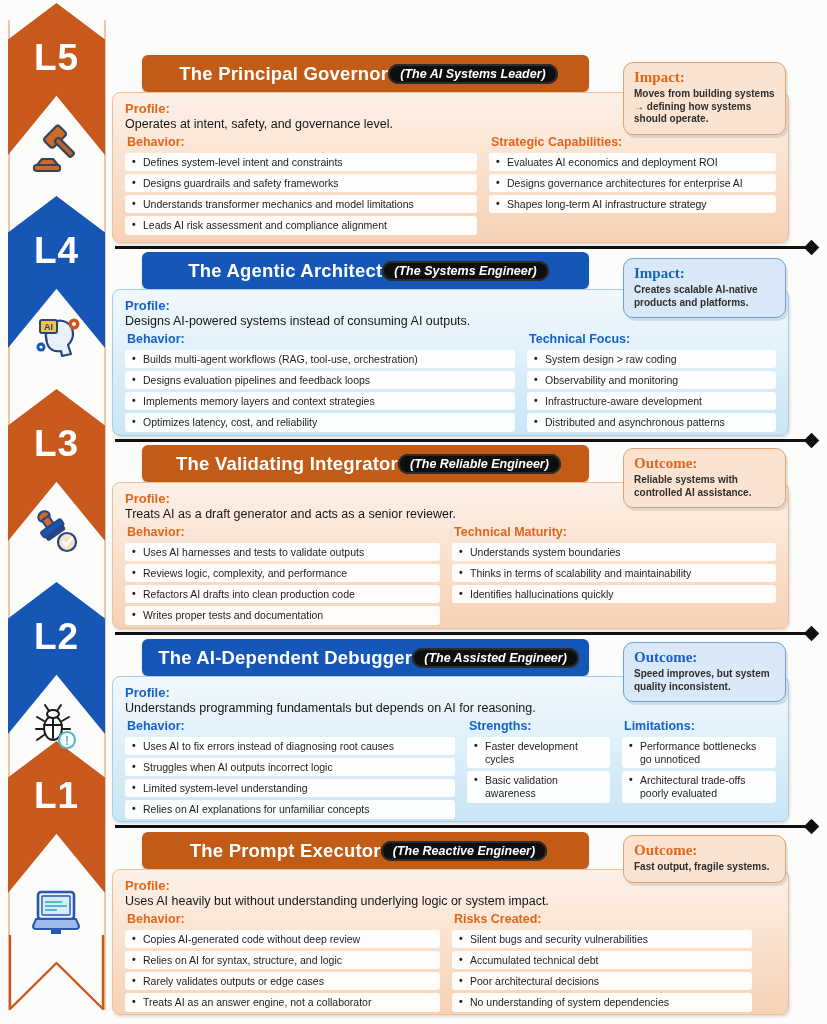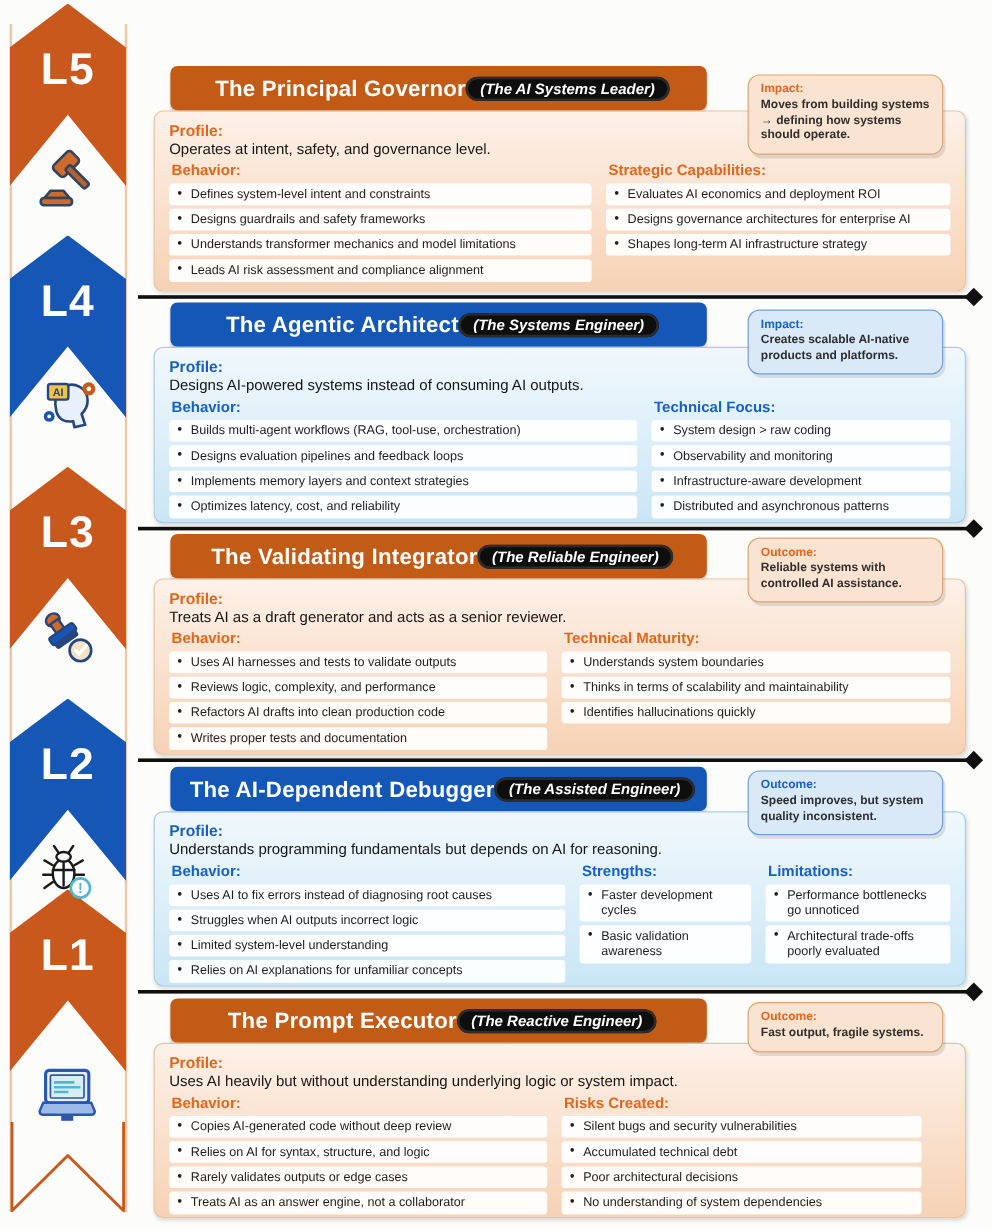--- a/index.html
+++ b/index.html
@@ -24,42 +24,42 @@
   
   .hdr{position:absolute;left:113px;width:447px;height:37px;border-radius:6px;
        display:flex;align-items:center;justify-content:center;padding:0 8px 0 14px;
        box-sizing:border-box;box-shadow:0 2px 2px rgba(0,0,0,.18);margin-left:29px;}
   .hdr-o{background:#C25B16;}
   .hdr-b{background:#1557B7;}
   .hdr-title{color:#fff;font-size:18.5px;font-weight:800;letter-spacing:.2px;white-space:nowrap;}
   .pill{background:#0E0E0E;color:#fff;border-radius:15px;padding:3px 12px;font-size:12.5px;
         font-weight:700;font-style:italic;white-space:nowrap;box-shadow:0 0 0 2px #2c2c2c inset;}
 
-  .body{position:absolute;left:128px;width:677px;border-radius:8px;box-sizing:border-box;
+  .body{position:absolute;left:112px;width:677px;border-radius:8px;box-sizing:border-box;
         padding:6px 12px 6px 12px;box-shadow:1px 2px 3px rgba(0,0,0,.12);}
   .body-o{background:linear-gradient(180deg,#FDF1E8 0%,#F6D2B5 100%);border:1px solid #ECC09A;}
   .body-b{background:linear-gradient(180deg,#F1F8FD 0%,#C9E6F5 100%);border:1px solid #A6CDE9;}
 
   .p-label{font-size:13px;font-weight:800;margin:2px 0 1px 0;}
   .p-text{font-size:12.5px;font-weight:400;color:#151515;margin:0 0 4px 0;}
   .o-accent{color:#E2671C;}
   .b-accent{color:#1760C6;}
   .cols{display:flex;gap:12px;align-items:flex-start;}
   .col-h{font-size:12.5px;font-weight:800;margin:0 0 4px 2px;}
   .row{position:relative;background:rgba(255,255,255,.92);border-radius:3px;
        padding:2.5px 6px 2.5px 18px;margin-bottom:3px;font-size:10.5px;font-weight:500;
        color:#1d1d1d;line-height:1.25;}
   .row::before{content:"•";position:absolute;left:7px;top:2px;color:#1d1d1d;font-weight:700;}
 
   
   .callout{position:absolute;left:623px;width:163px;border-radius:10px;box-sizing:border-box;
            padding:6px 10px 8px 10px;box-shadow:2px 3px 0 rgba(0,0,0,.10);}
   .callout-o{background:#FAE3D0;border:1.6px solid #DFA271;}
   .callout-b{background:#D9E9F8;border:1.6px solid #6E9FD6;}
-  .c-label{font-size:10px;font-weight:800;margin-bottom:2px;}
+  .c-label{font-size:15px;font-weight:800;margin-bottom:2px;font-family:Liberation Serif, serif;}
   .c-text{font-size:10px;font-weight:600;color:#2e2e2e;line-height:1.25;}
 </style>
 </head>
 <body>
 
 <div class="stage">
 
   <div class="rail"></div>
   <div class="rail r"></div>
 

